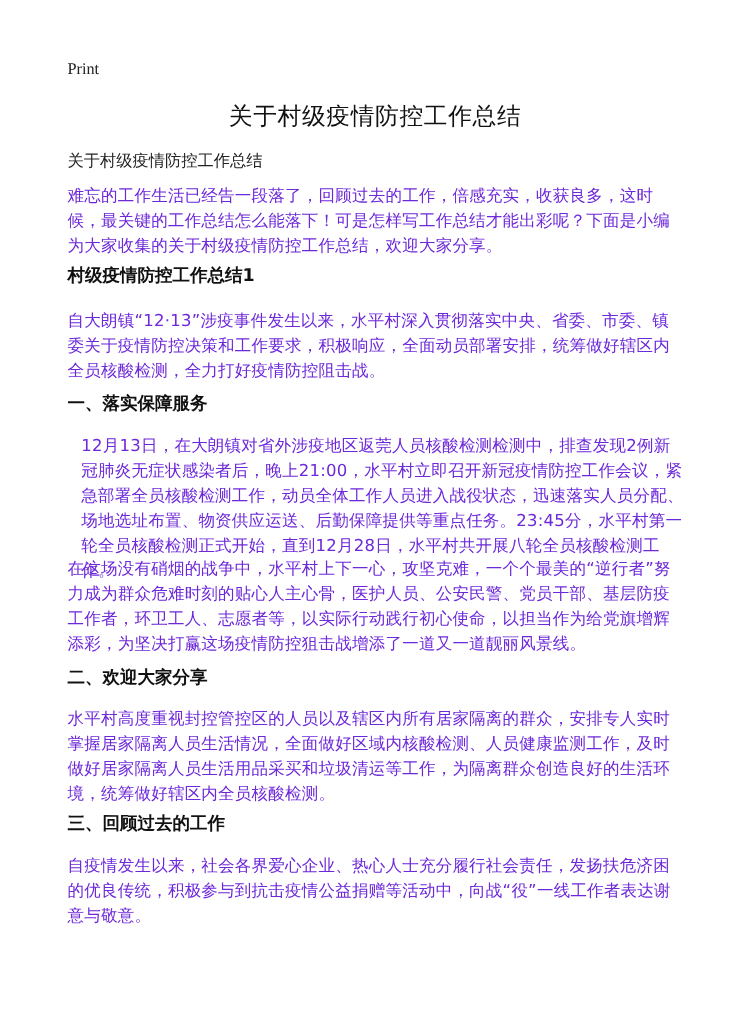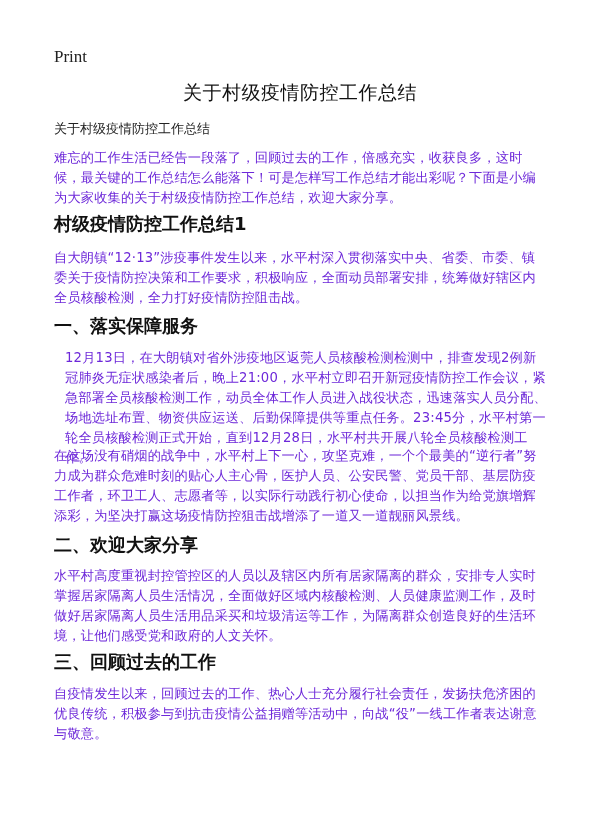--- a/index.html
+++ b/index.html
@@ -1,39 +1,39 @@
 <!DOCTYPE html>
 <html><head>
   <meta charset="utf-8">
   <style>
     html, body { margin: 0; padding: 0; background: #ffffff; }
     body { width: 600px; height: 828px; overflow: hidden; position: relative;
            font-family: "DejaVu Sans", "Liberation Sans", sans-serif; color: #1a1a1a; }
     .print { position: absolute; left: 54px; top: 47px; font-family: "Liberation Serif", "DejaVu Serif", serif;
-             font-size: 17px; color: #222; }
+             font-size: 13px; color: #222; }
     .title { position: absolute; left: 0; width: 600px; top: 80px; text-align: center;
              font-size: 19px; color: #111; letter-spacing: 0.5px; }
     .subtitle { position: absolute; left: 54px; top: 120px; font-size: 13px; color: #222; }
     .para { position: absolute; left: 54px; width: 484px; font-size: 13.2px; line-height: 20px; color: #6d28d9;
             letter-spacing: 0.2px; }
-    .heading { position: absolute; left: 54px; font-size: 18px; font-weight: bold; color: #111; }
+    .heading { position: absolute; left: 54px; font-size: 14px; font-weight: bold; color: #111; }
   </style>
 </head>
 <body>
 
 <div class="print">Print</div>
 <h1 class="title" style="margin:0;font-weight:normal;">关于村级疫情防控工作总结</h1>
 <div class="subtitle">关于村级疫情防控工作总结</div>
 
 <div class="para" style="top:148px;">难忘的工作生活已经告一段落了，回顾过去的工作，倍感充实，收获良多，这时候，最关键的工作总结怎么能落下！可是怎样写工作总结才能出彩呢？下面是小编为大家收集的关于村级疫情防控工作总结，欢迎大家分享。</div>
 
 <div class="heading" style="top:212px;">村级疫情防控工作总结1</div>
 <div class="para" style="top:248px;">自大朗镇“12·13”涉疫事件发生以来，水平村深入贯彻落实中央、省委、市委、镇委关于疫情防控决策和工作要求，积极响应，全面动员部署安排，统筹做好辖区内全员核酸检测，全力打好疫情防控阻击战。</div>
 
 <div class="heading" style="top:314px;">一、落实保障服务</div>
 <div class="para" style="top:348px;margin-left:11px;">12月13日，在大朗镇对省外涉疫地区返莞人员核酸检测检测中，排查发现2例新冠肺炎无症状感染者后，晚上21:00，水平村立即召开新冠疫情防控工作会议，紧急部署全员核酸检测工作，动员全体工作人员进入战役状态，迅速落实人员分配、场地选址布置、物资供应运送、后勤保障提供等重点任务。23:45分，水平村第一轮全员核酸检测正式开始，直到12月28日，水平村共开展八轮全员核酸检测工作。</div>
 <div class="para" style="top:446px;">在这场没有硝烟的战争中，水平村上下一心，攻坚克难，一个个最美的“逆行者”努力成为群众危难时刻的贴心人主心骨，医护人员、公安民警、党员干部、基层防疫工作者，环卫工人、志愿者等，以实际行动践行初心使命，以担当作为给党旗增辉添彩，为坚决打赢这场疫情防控狙击战增添了一道又一道靓丽风景线。</div>
 
 <div class="heading" style="top:533px;">二、欢迎大家分享</div>
-<div class="para" style="top:566px;">水平村高度重视封控管控区的人员以及辖区内所有居家隔离的群众，安排专人实时掌握居家隔离人员生活情况，全面做好区域内核酸检测、人员健康监测工作，及时做好居家隔离人员生活用品采买和垃圾清运等工作，为隔离群众创造良好的生活环境，让他们感受党和政府的人文关怀。</div>
+<div class="para" style="top:566px;">水平村高度重视封控管控区的人员以及辖区内所有居家隔离的群众，安排专人实时掌握居家隔离人员生活情况，全面做好区域内核酸检测、人员健康监测工作，及时做好居家隔离人员生活用品采买和垃圾清运等工作，为隔离群众创造良好的生活环境，统筹做好辖区内全员核酸检测。</div>
 
 <div class="heading" style="top:650px;">三、回顾过去的工作</div>
-<div class="para" style="top:684px;">自疫情发生以来，回顾过去的工作、热心人士充分履行社会责任，发扬扶危济困的优良传统，积极参与到抗击疫情公益捐赠等活动中，向战“役”一线工作者表达谢意与敬意。</div>
+<div class="para" style="top:684px;">自疫情发生以来，社会各界爱心企业、热心人士充分履行社会责任，发扬扶危济困的优良传统，积极参与到抗击疫情公益捐赠等活动中，向战“役”一线工作者表达谢意与敬意。</div>
 
 </body></html>

